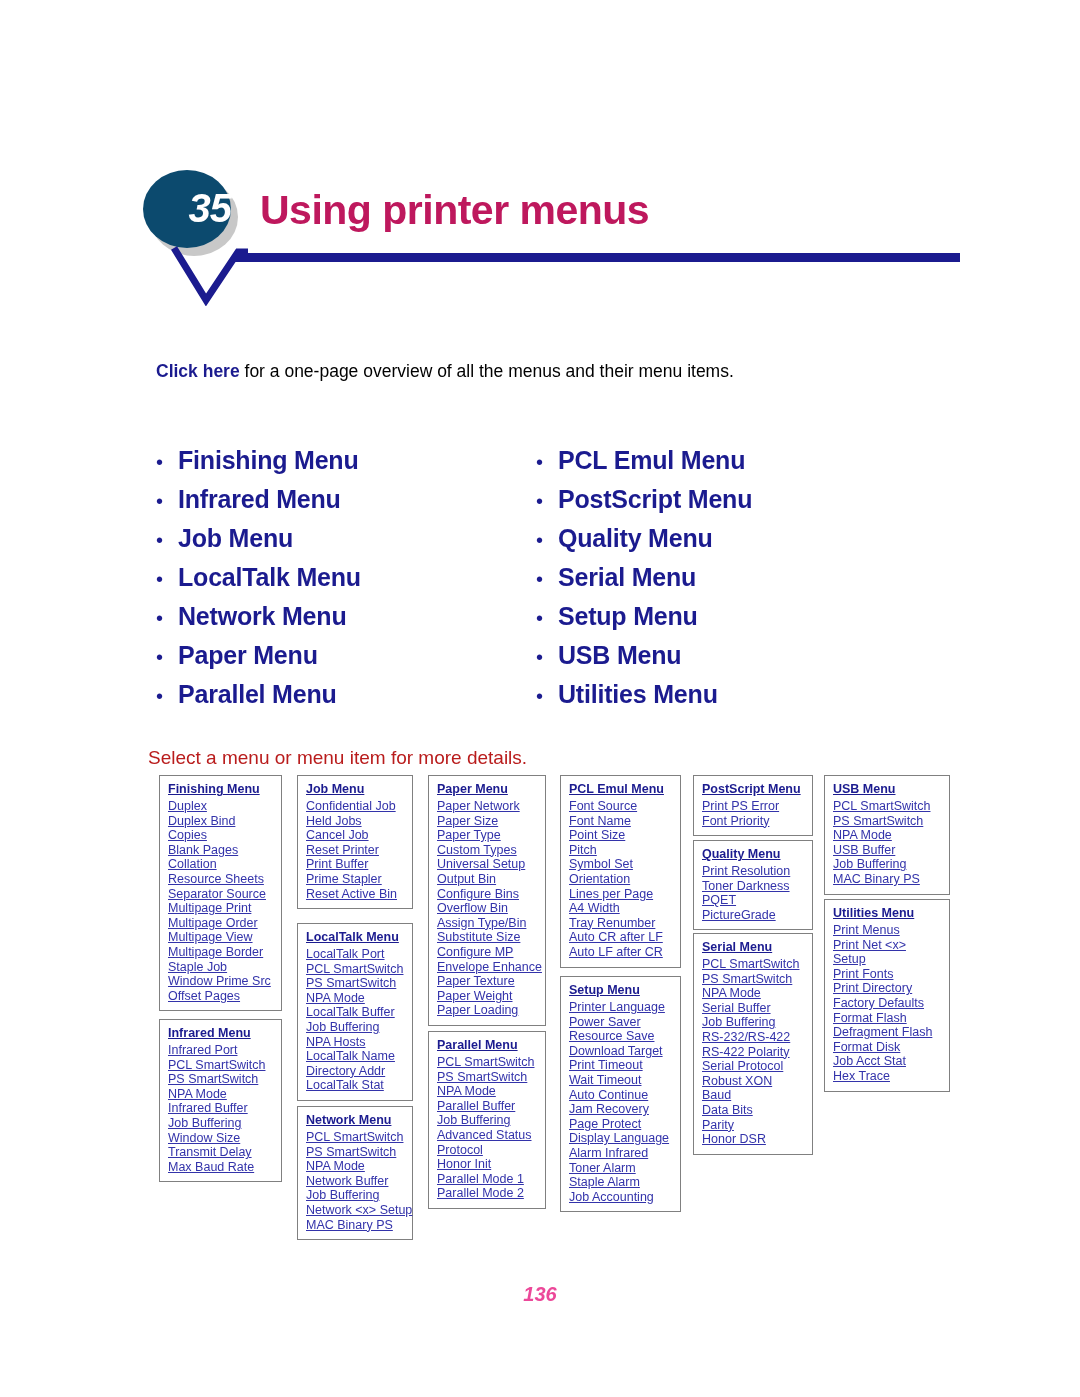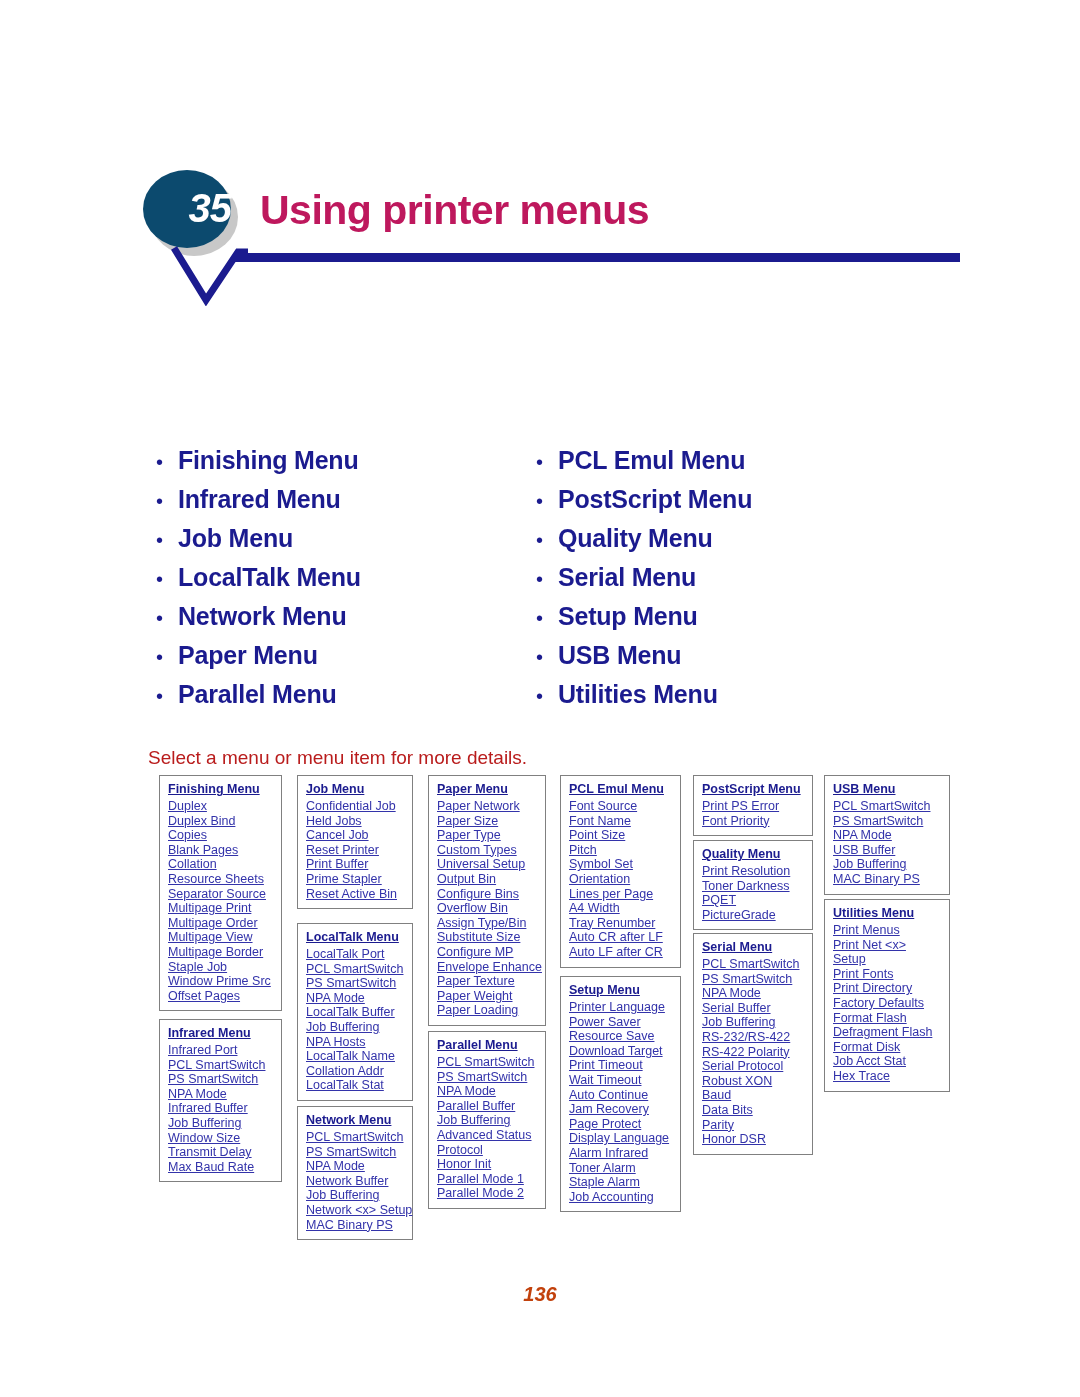--- a/index.html
+++ b/index.html
@@ -181,21 +181,21 @@
   
   #page-number {
     position: absolute;
     left: 0;
     top: 1283px;
     width: 1080px;
     text-align: center;
     font-size: 20px;
     font-weight: bold;
     font-style: italic;
-    color: #c2410c;
+    color: #ec4899;
   }
 </style>
 </head>
 <body>
 
 <div id="header">
   <div id="badge-wrap">
     <div id="badge-shadow"></div>
     <div id="badge-circle">
       <span id="badge-number">35</span>
@@ -204,20 +204,21 @@
 
   <svg id="header-tail" viewBox="0 0 80 60">
     <polyline points="6,2 38,54 70,6 80,6" fill="none" stroke="#1b1b8f" stroke-width="7"></polyline>
   </svg>
 
   <div id="header-title">Using printer menus</div>
   <div id="header-rule"></div>
 </div>
 
 <div id="intro">
+  <div class="para" id="para2"><span class="link-bold">Click here</span><span> for a one-page overview of all the menus and their menu items.</span></div>
 </div>
 
 <div id="menu-links">
   <div class="link-col" id="link-col-1">
       <div class="link-row">
         <span class="link-bullet">•</span>
         <span class="link-text">Finishing Menu</span>
       </div>
       <div class="link-row">
         <span class="link-bullet">•</span>
@@ -321,21 +322,21 @@
     <div class="menu-box" style="left: 297px; top: 923px; width: 116px;">
       <div class="box-title">LocalTalk Menu</div>
       <div class="box-item">LocalTalk Port</div>
       <div class="box-item">PCL SmartSwitch</div>
       <div class="box-item">PS SmartSwitch</div>
       <div class="box-item">NPA Mode</div>
       <div class="box-item">LocalTalk Buffer</div>
       <div class="box-item">Job Buffering</div>
       <div class="box-item">NPA Hosts</div>
       <div class="box-item">LocalTalk Name</div>
-      <div class="box-item">Collation Addr</div>
+      <div class="box-item">Directory Addr</div>
       <div class="box-item">LocalTalk Stat</div>
     </div>
     <div class="menu-box" style="left: 297px; top: 1106px; width: 116px;">
       <div class="box-title">Network Menu</div>
       <div class="box-item">PCL SmartSwitch</div>
       <div class="box-item">PS SmartSwitch</div>
       <div class="box-item">NPA Mode</div>
       <div class="box-item">Network Buffer</div>
       <div class="box-item">Job Buffering</div>
       <div class="box-item">Network &lt;x&gt; Setup</div>

